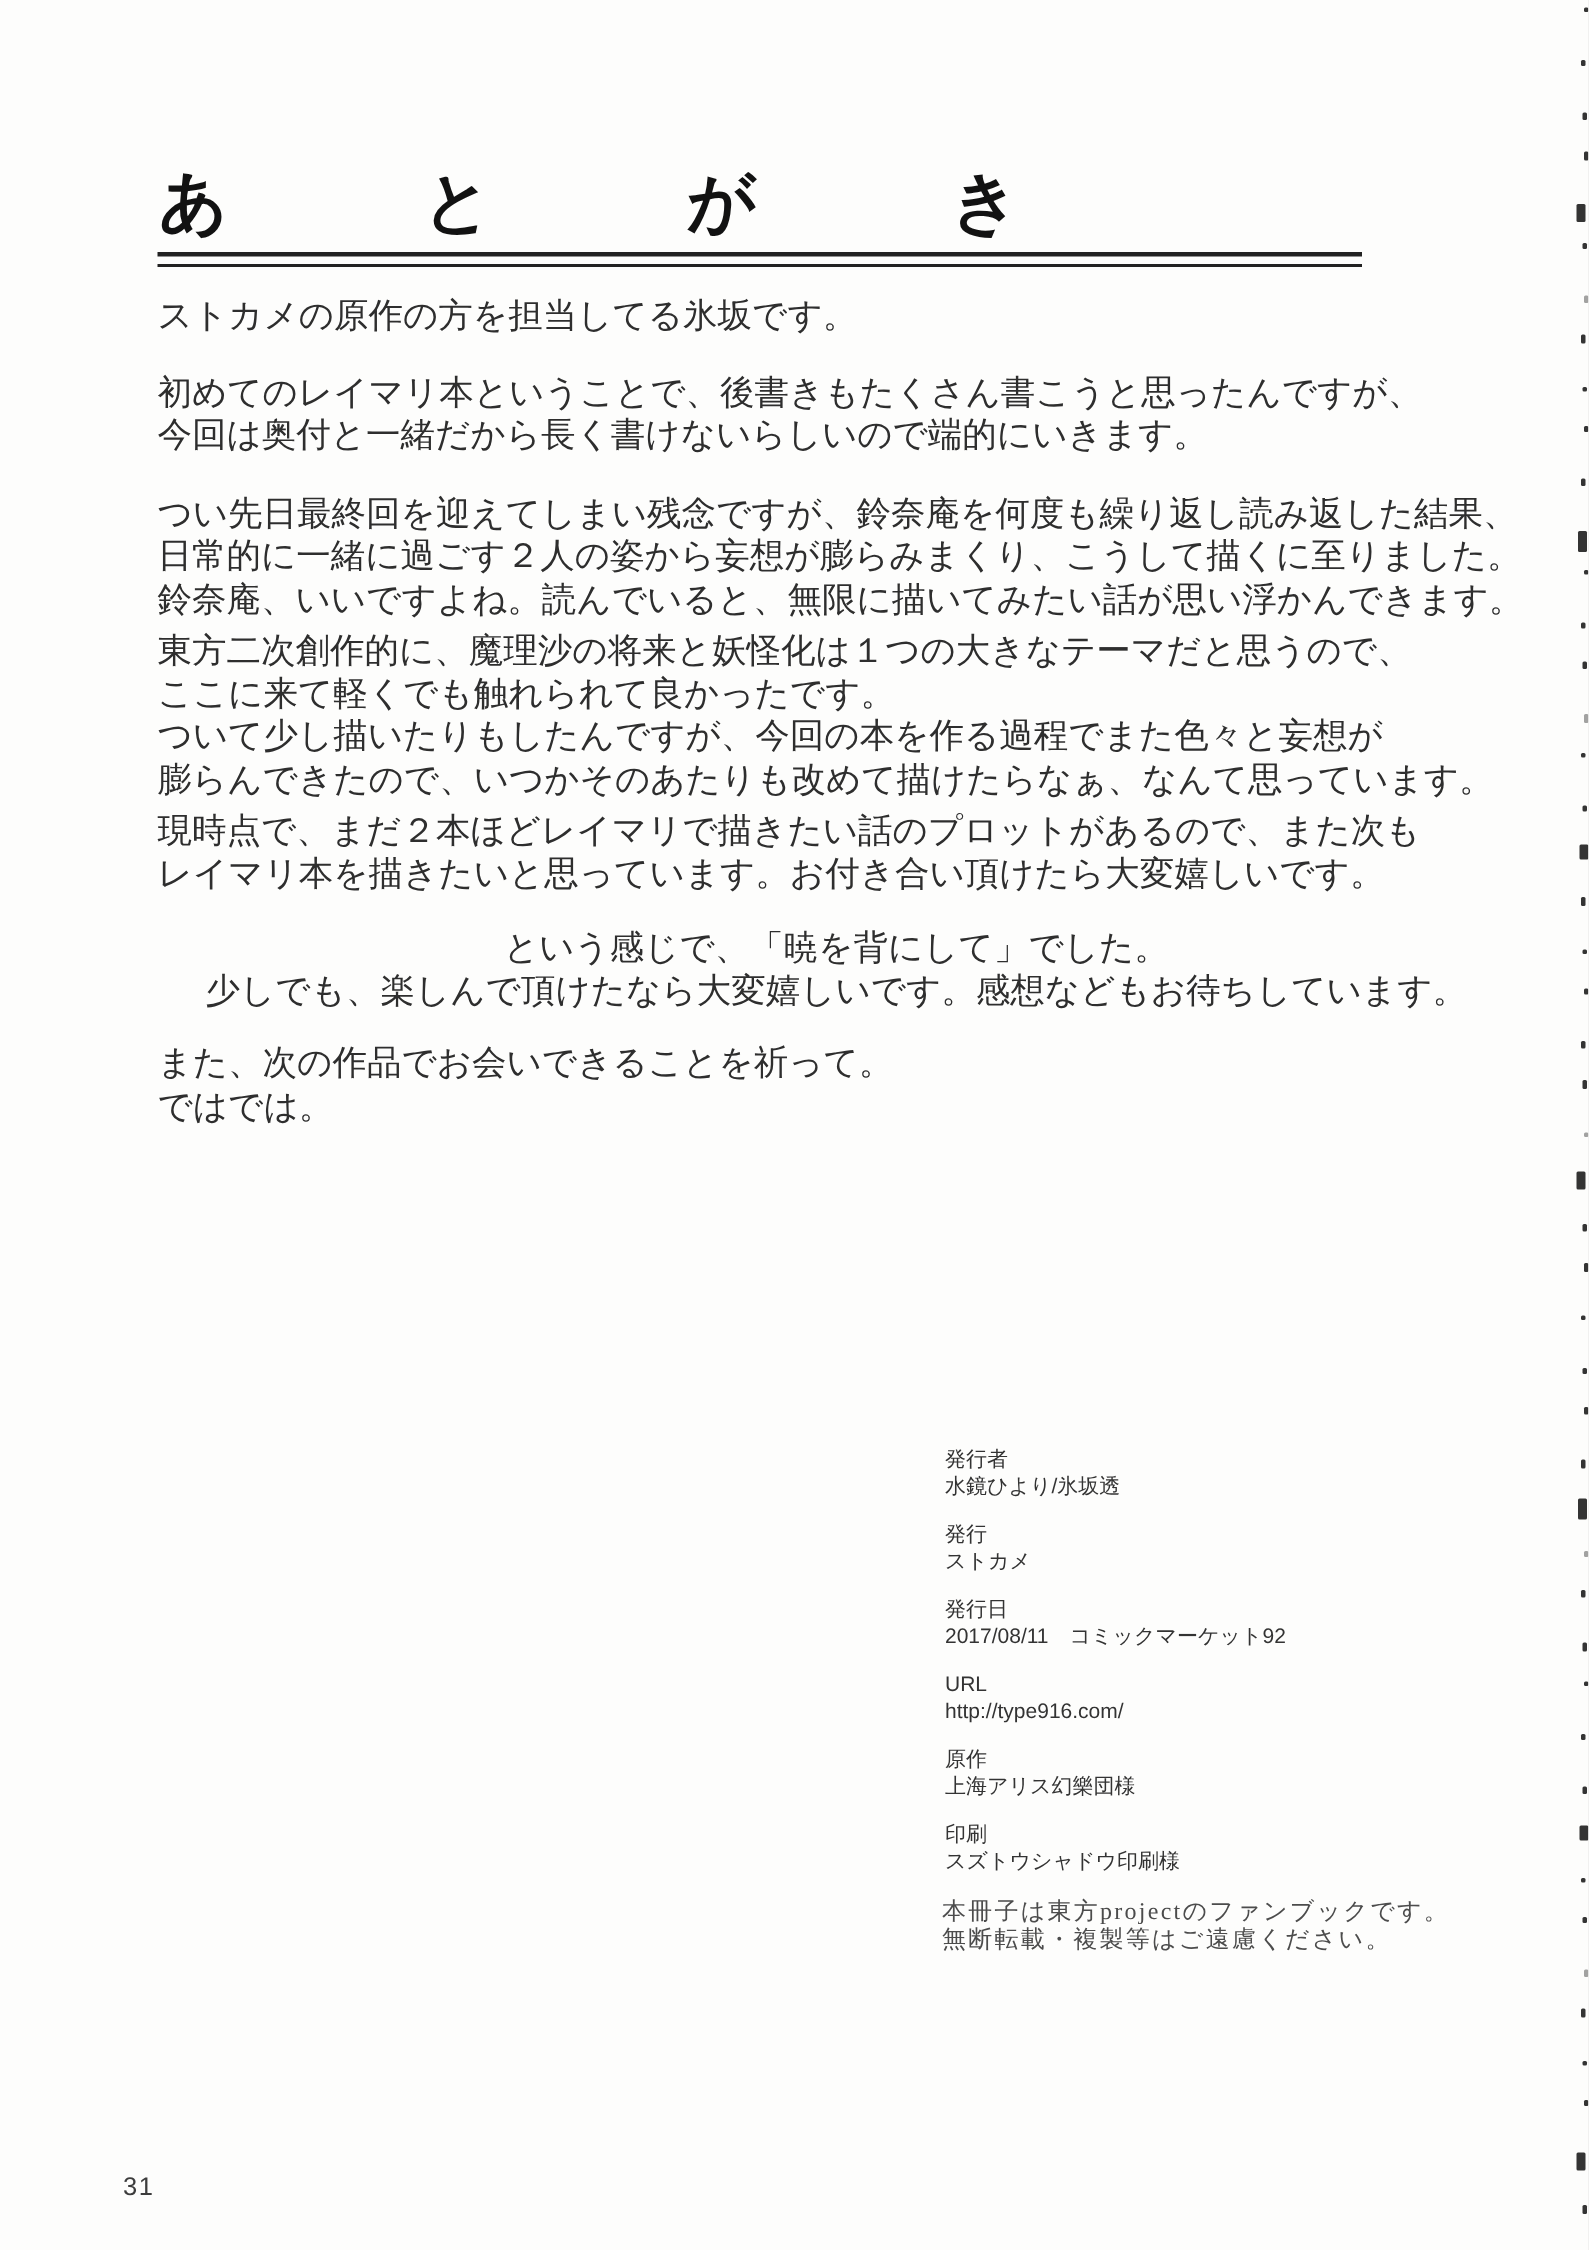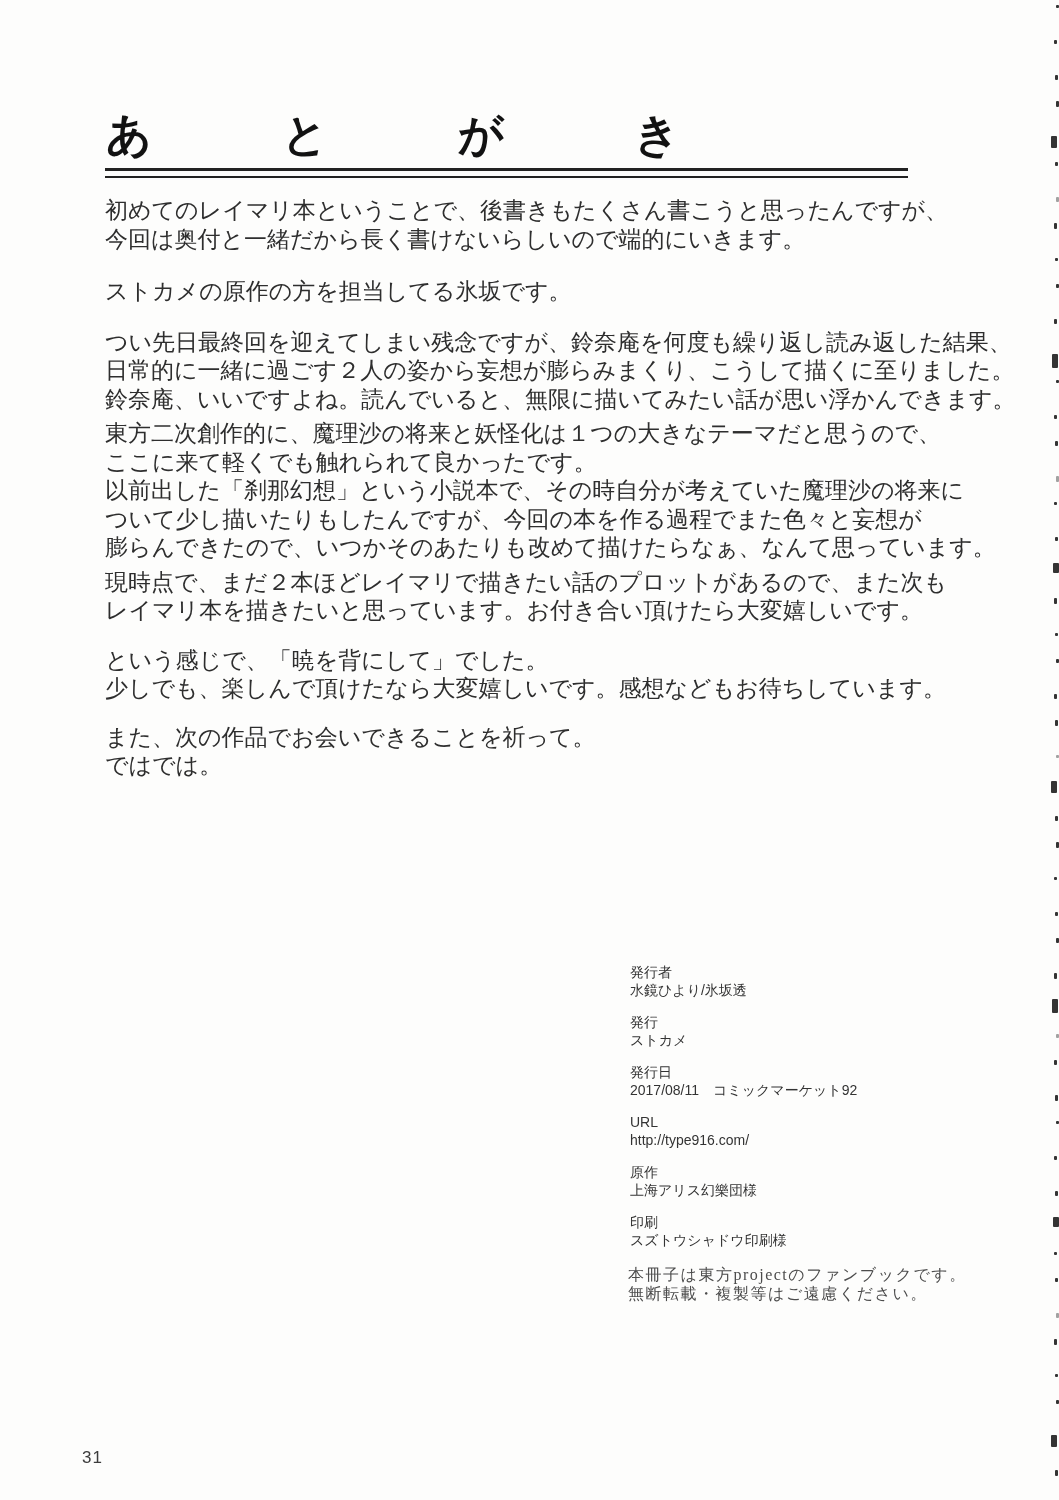--- a/index.html
+++ b/index.html
@@ -101,44 +101,43 @@
   <div class="title">
     <span>あ</span>
     <span>と</span>
     <span>が</span>
     <span>き</span>
   </div>
 
   <div class="double-rule"></div>
 
   <div class="afterword" id="afterword-body">
+      <div class="para" style="margin-bottom: 22px;">
+        <div class="line">ストカメの原作の方を担当してる氷坂です。</div>
+      </div>
       <div class="para" style="margin-bottom: 24px;">
         <div class="line">初めてのレイマリ本ということで、後書きもたくさん書こうと思ったんですが、</div>
         <div class="line">今回は奥付と一緒だから長く書けないらしいので端的にいきます。</div>
-      </div>
-      <div class="para" style="margin-bottom: 22px;">
-        <div class="line">ストカメの原作の方を担当してる氷坂です。</div>
       </div>
       <div class="para" style="margin-bottom: 6px;">
         <div class="line">つい先日最終回を迎えてしまい残念ですが、鈴奈庵を何度も繰り返し読み返した結果、</div>
         <div class="line">日常的に一緒に過ごす２人の姿から妄想が膨らみまくり、こうして描くに至りました。</div>
         <div class="line">鈴奈庵、いいですよね。読んでいると、無限に描いてみたい話が思い浮かんできます。</div>
       </div>
       <div class="para" style="margin-bottom: 6px;">
         <div class="line">東方二次創作的に、魔理沙の将来と妖怪化は１つの大きなテーマだと思うので、</div>
         <div class="line">ここに来て軽くでも触れられて良かったです。</div>
-        <div class="line">以前出した「刹那幻想」という小説本で、その時自分が考えていた魔理沙の将来に</div>
         <div class="line">ついて少し描いたりもしたんですが、今回の本を作る過程でまた色々と妄想が</div>
         <div class="line">膨らんできたので、いつかそのあたりも改めて描けたらなぁ、なんて思っています。</div>
       </div>
       <div class="para" style="margin-bottom: 21px;">
         <div class="line">現時点で、まだ２本ほどレイマリで描きたい話のプロットがあるので、また次も</div>
         <div class="line">レイマリ本を描きたいと思っています。お付き合い頂けたら大変嬉しいです。</div>
       </div>
-      <div class="para" style="margin-bottom: 20px;">
+      <div class="para" style="margin-bottom: 20px; text-align: center;">
         <div class="line">という感じで、「暁を背にして」でした。</div>
         <div class="line">少しでも、楽しんで頂けたなら大変嬉しいです。感想などもお待ちしています。</div>
       </div>
       <div class="para" style="margin-bottom: 0px;">
         <div class="line">また、次の作品でお会いできることを祈って。</div>
         <div class="line">ではでは。</div>
       </div>
     </div>
 
   <div class="colophon" id="colophon">

